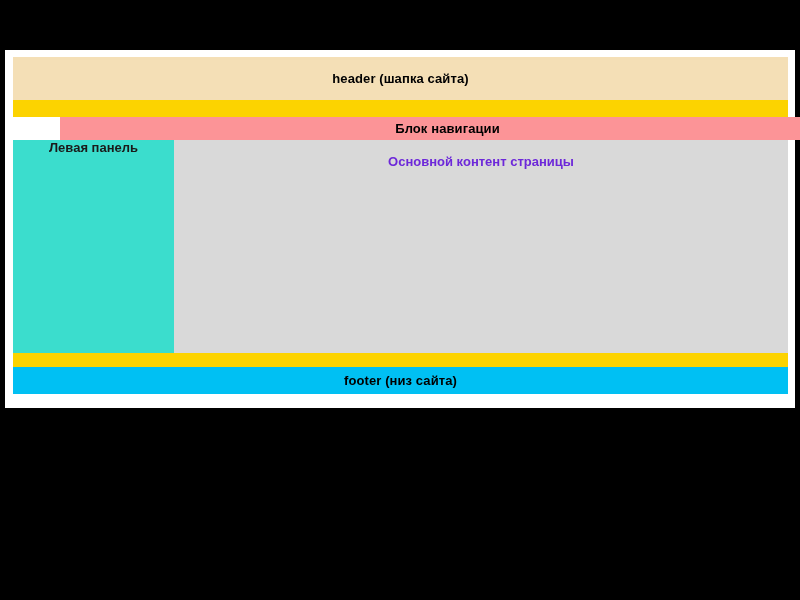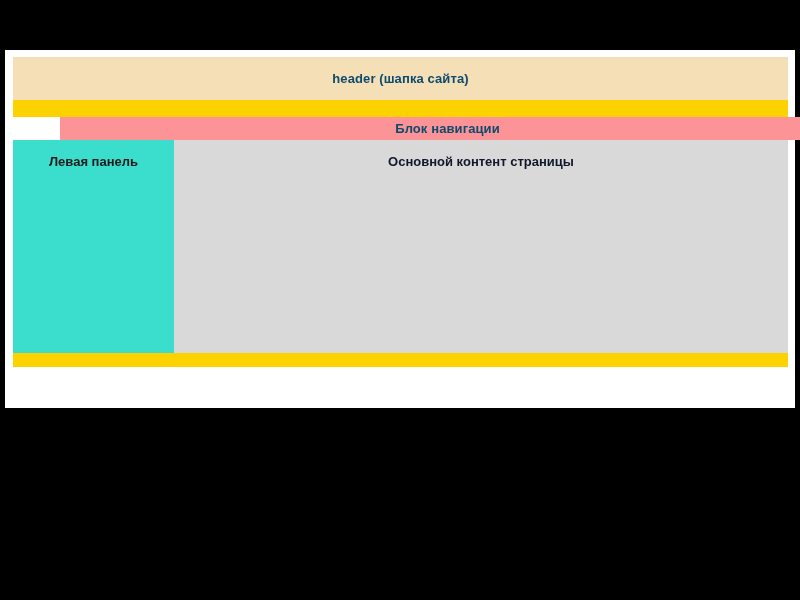--- a/index.html
+++ b/index.html
@@ -36,21 +36,21 @@
   }
 
   .band {
     position: absolute;
     left: 0;
     width: 100%;
     box-sizing: border-box;
     display: flex;
     align-items: center;
     justify-content: center;
-    color: #0c4a6e;
+    color: #000000;
     font-weight: bold;
     font-size: 13px;
     letter-spacing: 0.1px;
     white-space: nowrap;
   }
 
   
   #header-band {
     top: 0;
     height: 43px;
@@ -84,41 +84,41 @@
   #left-panel {
     position: absolute;
     left: 0;
     top: 0;
     width: 161px;
     height: 100%;
     background: #3BDDCD;
     display: flex;
     align-items: flex-start;
     justify-content: center;
-    padding-top: 14px;
+    padding-top: 0;
     box-sizing: border-box;
     color: #1A1A1A;
     font-weight: bold;
     font-size: 13px;
     white-space: nowrap;
   }
 
   #main-content {
     position: absolute;
     left: 161px;
     top: 0;
     right: 0;
     height: 100%;
     background: #D9D9D9;
     display: flex;
     align-items: flex-start;
     justify-content: center;
     padding-top: 14px;
     box-sizing: border-box;
-    color: #0f172a;
+    color: #6d28d9;
     font-weight: bold;
     font-size: 13px;
     white-space: nowrap;
   }
 
   
   #footer-rule {
     top: 296px;
     height: 14px;
     background: #FCD300;
@@ -154,15 +154,18 @@
       </div>
       <div id="main-content">
         <span>Основной контент страницы</span>
       </div>
     </div>
 
     <div class="band" id="footer-rule">
       <span></span>
     </div>
 
+    <div class="band" id="footer-band">
+      <span>footer (низ сайта)</span>
+    </div>
 
   </div>
 </div>
 
 </body></html>

